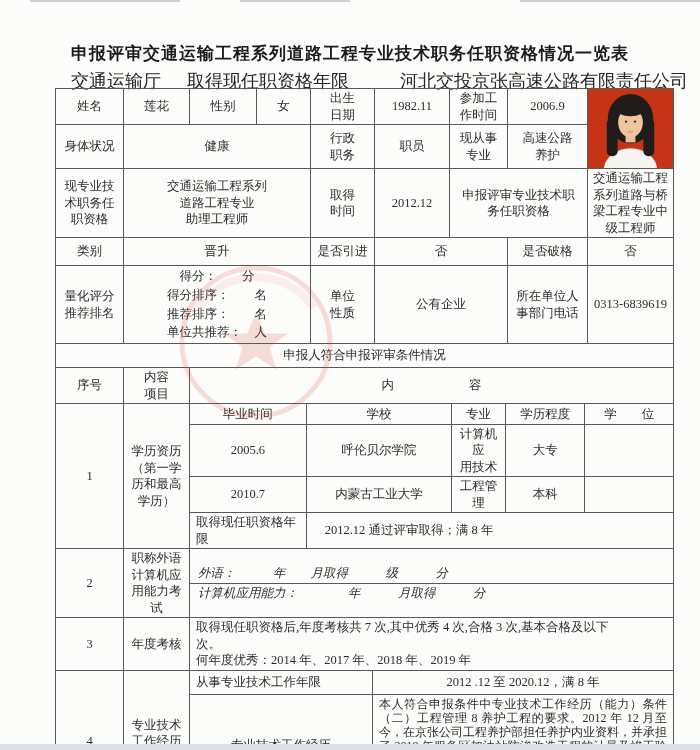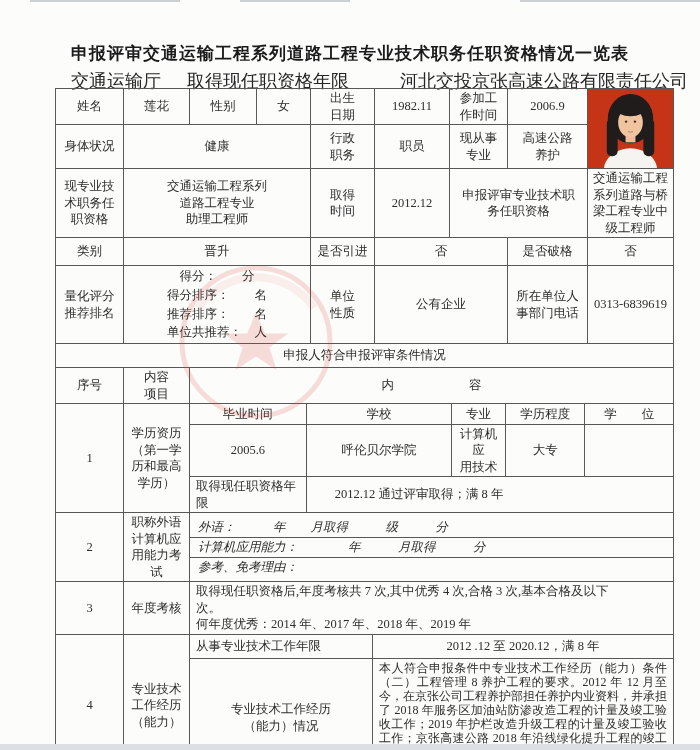--- a/index.html
+++ b/index.html
@@ -208,23 +208,30 @@
               <td>学　　位</td>
             </tr>
             <tr class="h32">
               <td>2005.6</td>
               <td>呼伦贝尔学院</td>
               <td class="pre">计算机应
 用技术</td>
               <td>大专</td>
               <td></td>
             </tr>
+            <tr class="h20">
+              <td>2010.7</td>
+              <td>内蒙古工业大学</td>
+              <td class="pre">工程管理</td>
+              <td>本科</td>
+              <td></td>
+            </tr>
             <tr class="h32">
               <td class="left">取得现任职资格年限</td>
-              <td colspan="4" class="left" style="padding-left:28px">2012.12 通过评审取得；满 8 年</td>
+              <td colspan="4" class="left" style="padding-left:18px">2012.12 通过评审取得；满 8 年</td>
             </tr>
           </tbody>
               </table>
         </td>
       </tr>
 
       <tr>
         <td>2</td>
         <td class="pre">职称外语
 计算机应
@@ -232,23 +239,20 @@
 试</td>
         <td class="content-cell">
           <table class="inner">
             <tbody>
                   <tr class="h20">
                     <td class="left exam-line">外语：　　　年　　月取得　　　级　　　分</td>
                   </tr>
             <tr class="h20">
                     <td class="left exam-line">计算机应用能力：　　　　年　　　月取得　　　分</td>
                   </tr>
-            <tr class="h20">
-                    <td class="left exam-line">参考、免考理由：</td>
-                  </tr>
           </tbody>
               </table>
         </td>
       </tr>
 
       <tr>
         <td>3</td>
         <td class="pre">年度考核</td>
         <td class="pre left" style="height:34px">取得现任职资格后,年度考核共 7 次,其中优秀 4 次,合格 3 次,基本合格及以下　　　　次。
 何年度优秀：2014 年、2017 年、2018 年、2019 年</td>

